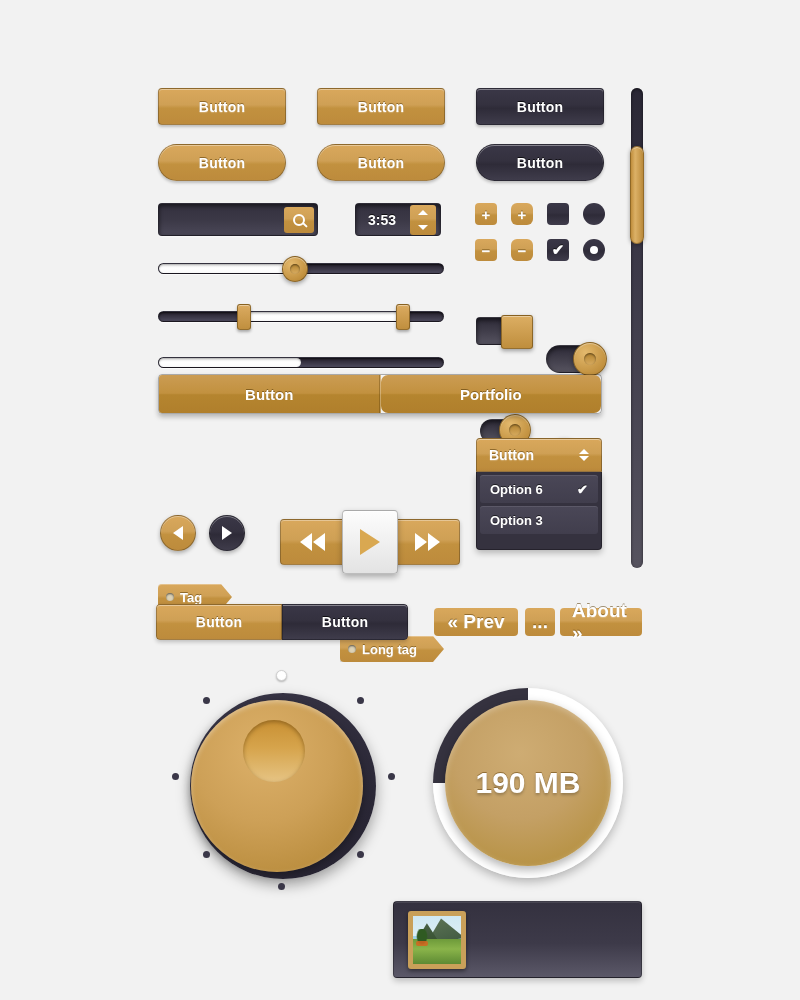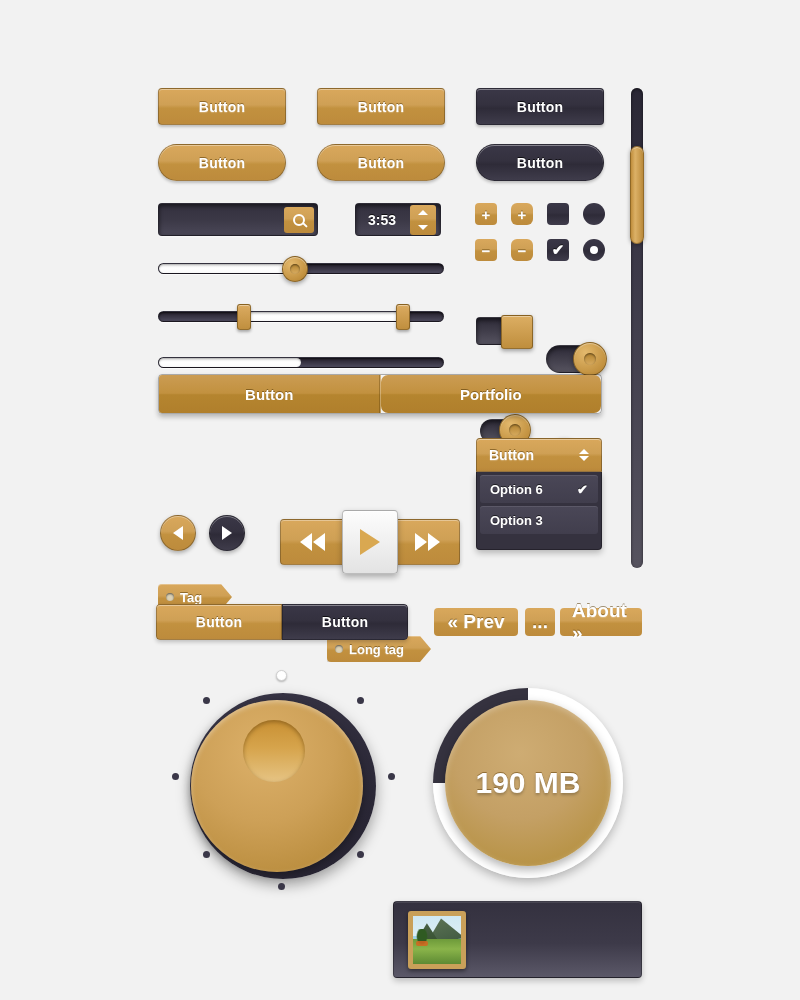--- a/index.html
+++ b/index.html
@@ -343,21 +343,21 @@
   </div>
 
   <div class="abs tag right gold" style="left:158px;top:447px;width:74px;">
     <span class="hole" style="left:8px;"></span>
     <span>Tag</span>
   </div>
   <div class="abs tag left dark" style="left:246px;top:447px;width:78px;">
     <span class="hole" style="left:14px;"></span>
     <span>Tag 2</span>
   </div>
-  <div class="abs tag right gold" style="left:327px;top:447px;width:104px;">
+  <div class="abs tag right gold" style="left:340px;top:447px;width:104px;">
     <span class="hole" style="left:8px;"></span>
     <span>Long tag</span>
   </div>
 
   <div class="abs" style="left:476px;top:438px;width:126px;">
     <div class="dd-head gold">
       <span>Button</span>
       <span class="updown">
         <span class="tri-up" style="border-bottom-color:#fff;"></span>
         <span class="tri-dn" style="border-top-color:#fff;"></span>

